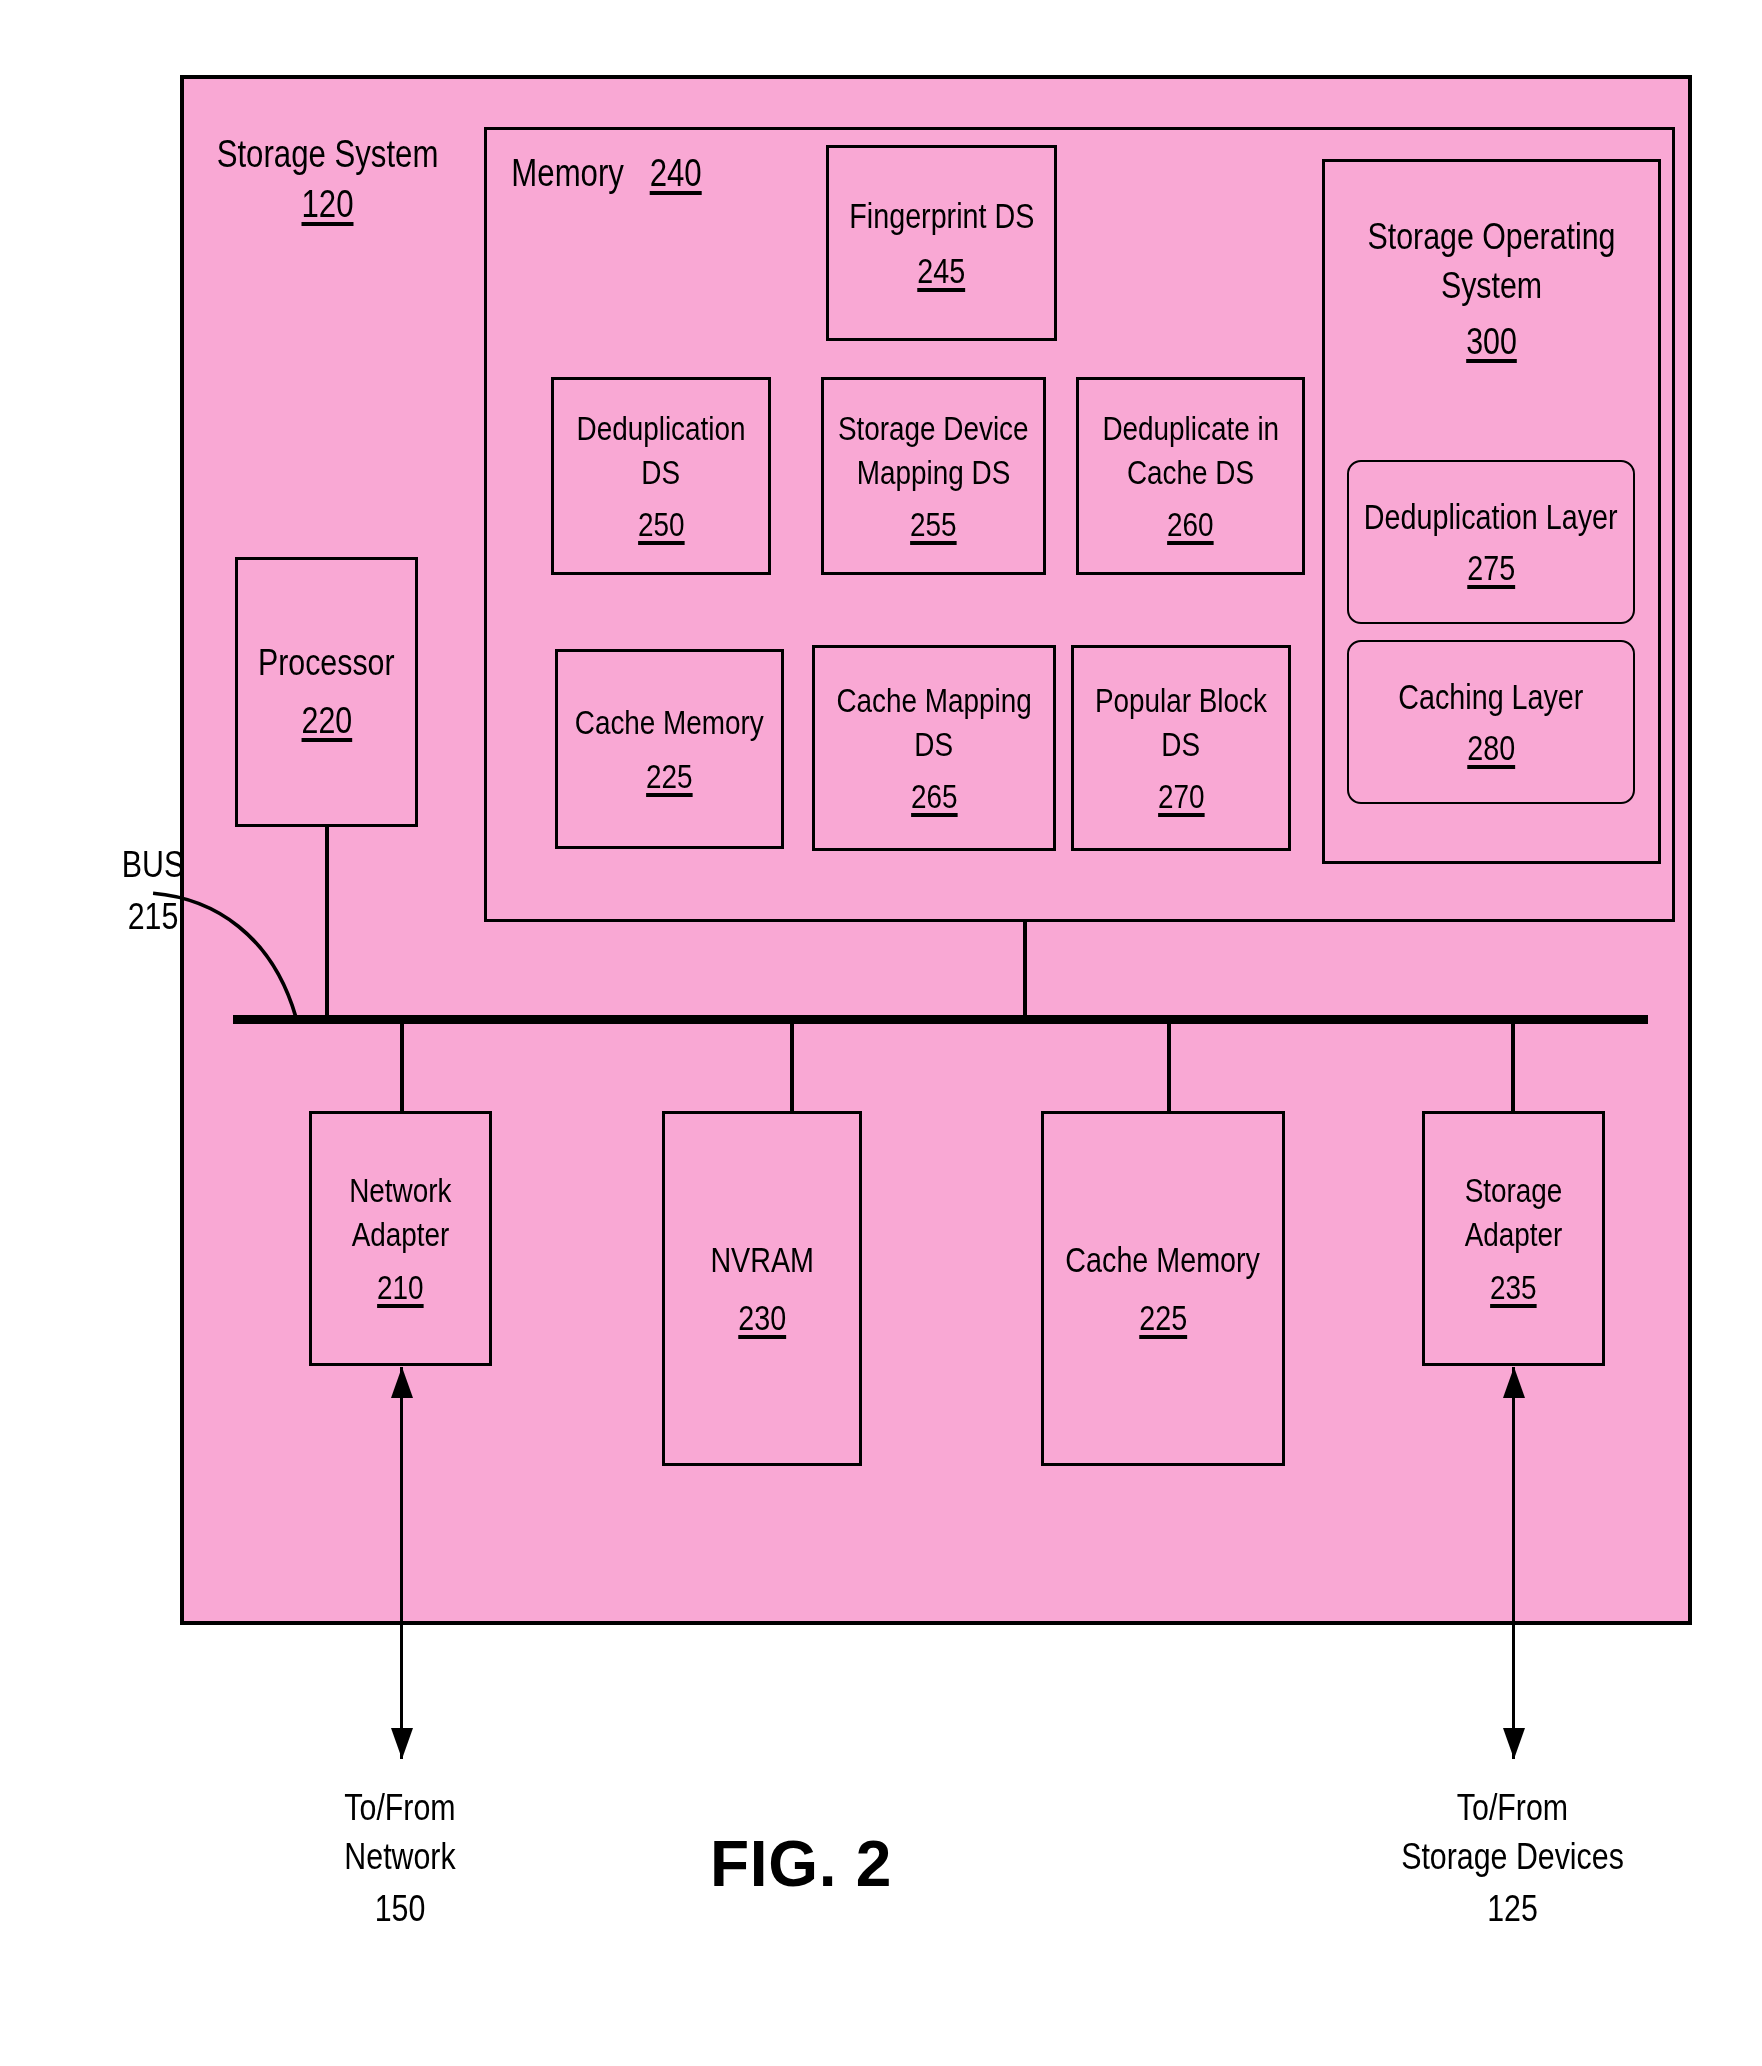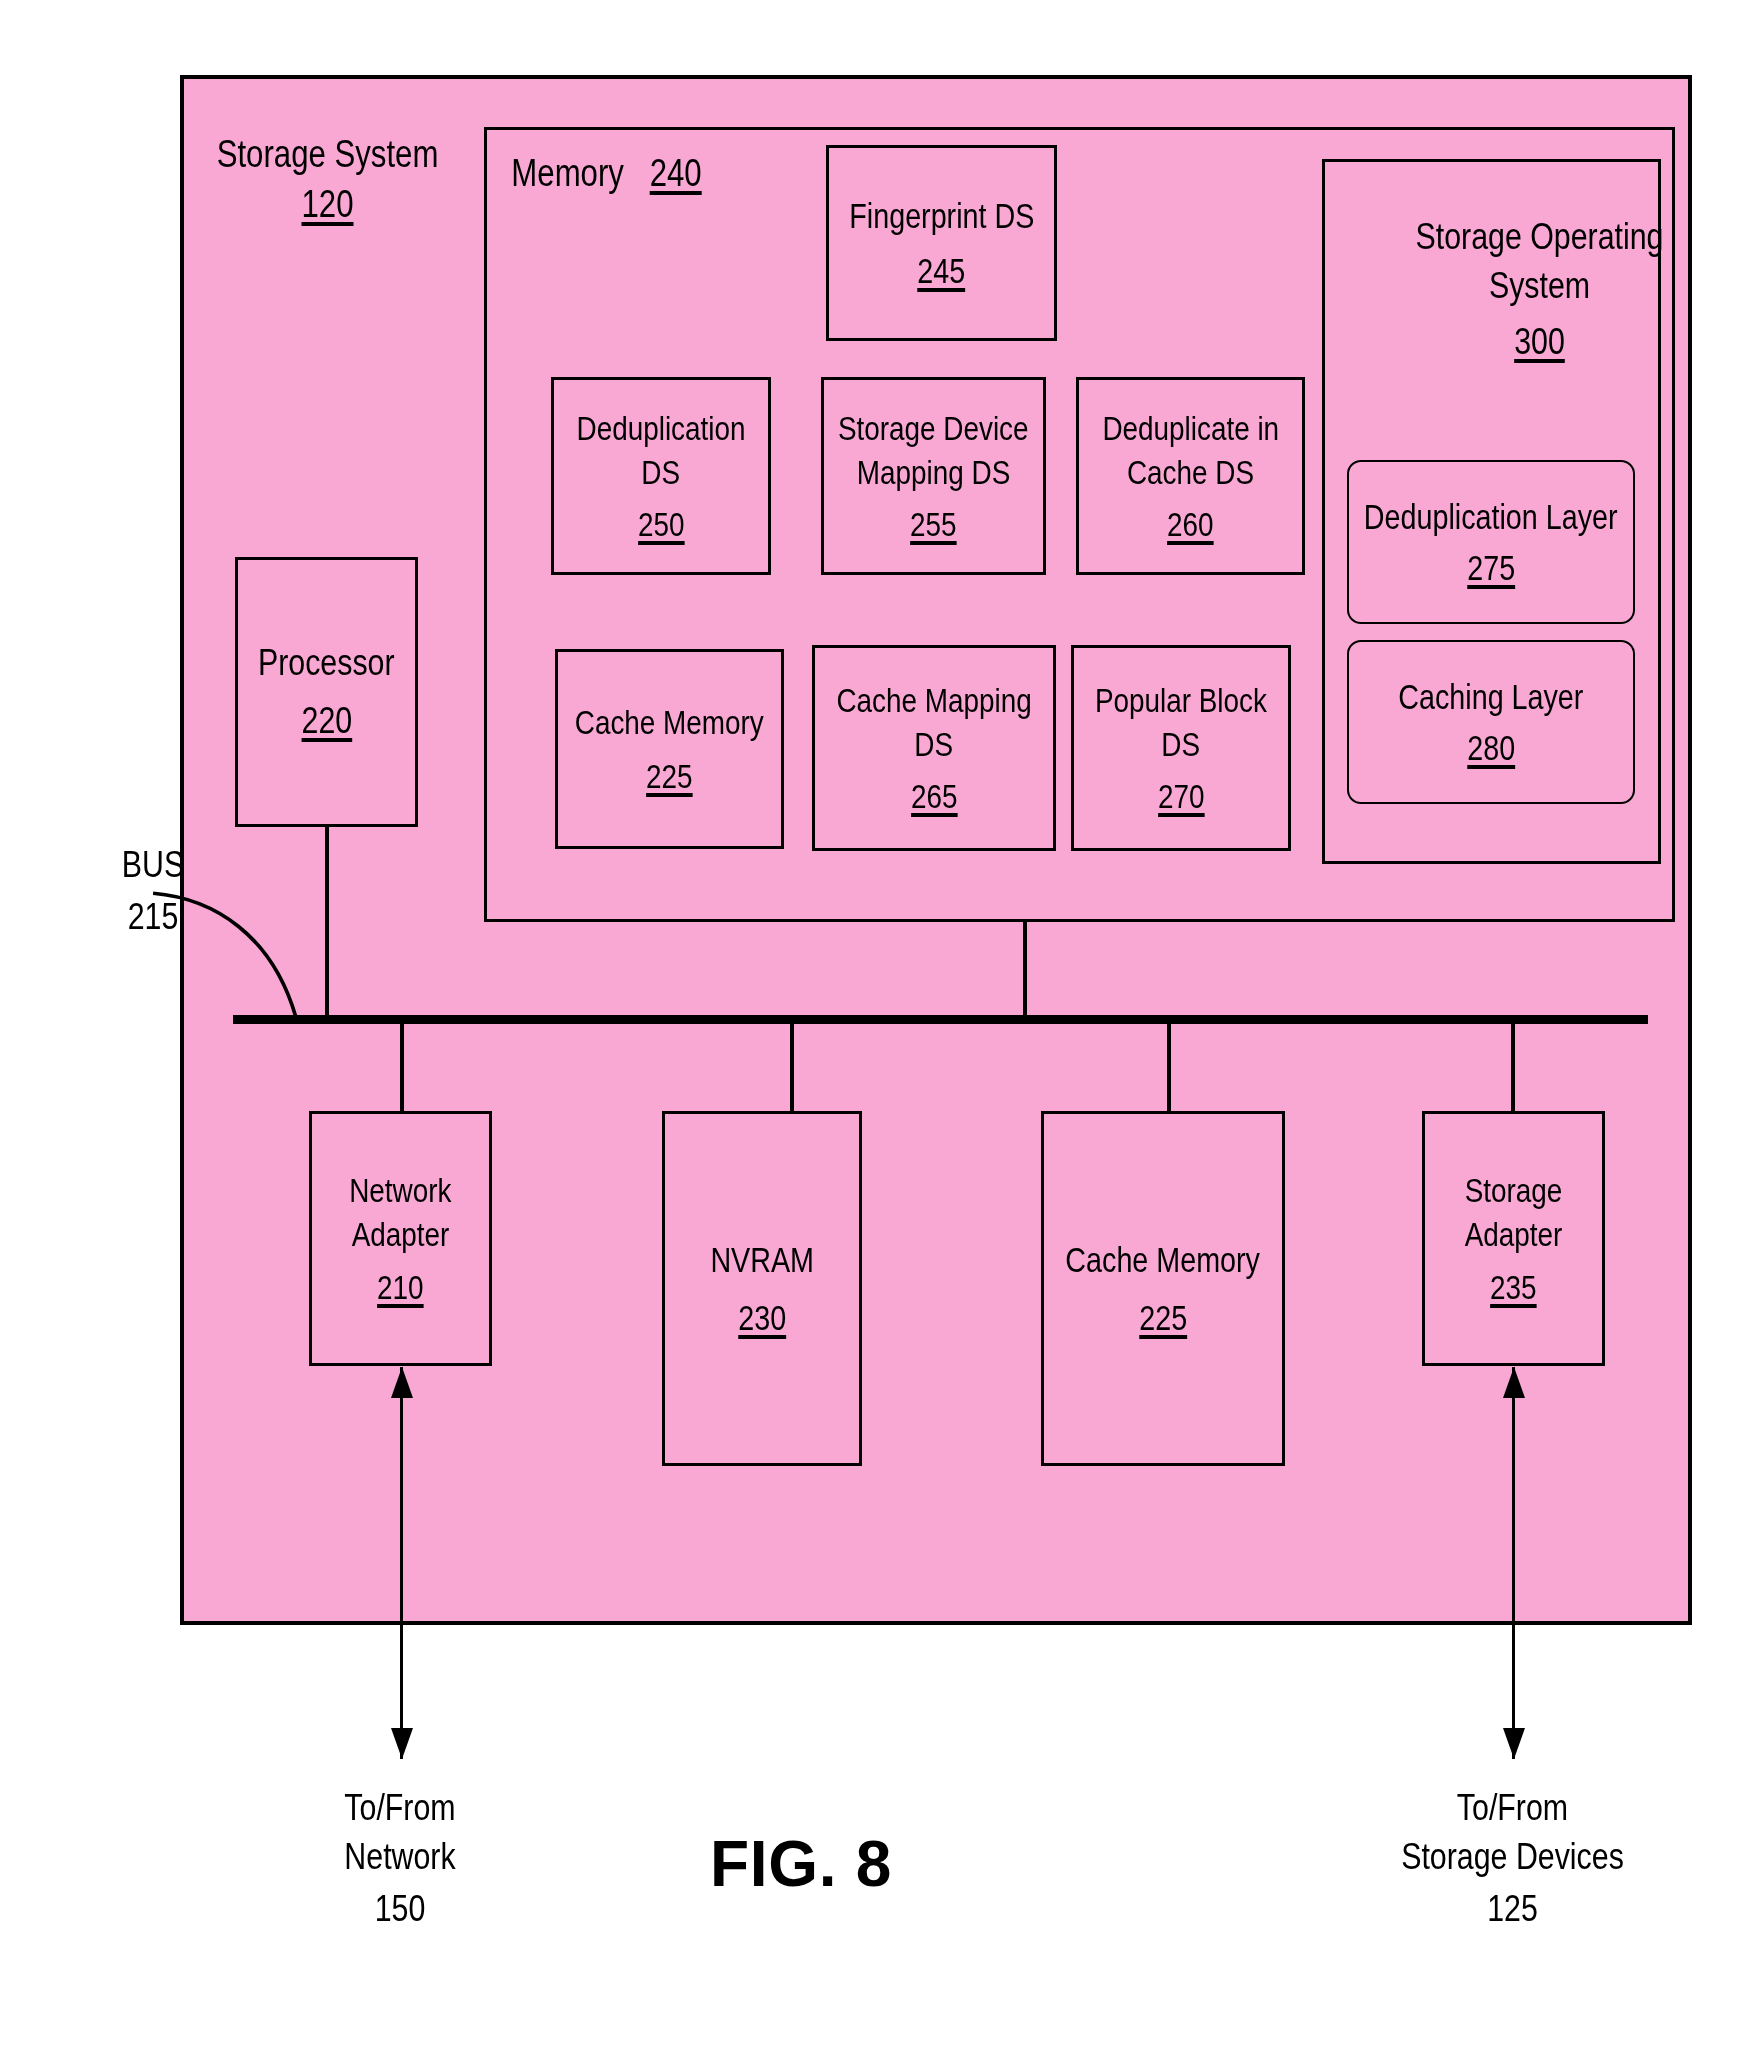--- a/index.html
+++ b/index.html
@@ -183,21 +183,21 @@
   </div>
 
   <div class="box thin" style="left:1071px; top:645px; width:220px; height:206px;">
     <span class="lbl t46">Popular Block</span>
     <span class="lbl t46">DS</span>
     <span class="num u t46" style="margin-top:7.4px;">270</span>
   </div>
 
   <div class="box plain" style="left:1322px; top:159px; width:339px; height:705px; border-width:3.7px;"></div>
 
-  <div class="freetext" style="left:1322px; top:213px; width:339px;padding-left:48px;">
+  <div class="freetext" style="left:1322px; top:213px; width:339px;">
     <span class="lbl t50">Storage Operating</span>
     <span class="lbl t50">System</span>
     <span class="num u t50" style="margin-top:7.4px;">300</span>
   </div>
 
   <div class="box hair" style="left:1347px; top:460px; width:288px; height:164px;">
     <span class="lbl t48">Deduplication Layer</span>
     <span class="num u t48" style="margin-top:6px;">275</span>
   </div>
 
@@ -259,20 +259,20 @@
     <span class="lbl t50">Network</span>
     <span class="num t50" style="margin-top:3px;">150</span>
   </div>
 
   <div class="freetext" style="left:1346px; top:1784px; width:333px;">
     <span class="lbl t50">To/From</span>
     <span class="lbl t50">Storage Devices</span>
     <span class="num t50" style="margin-top:3px;">125</span>
   </div>
 
-  <div class="figcap" style="left:710px; top:1827px;">FIG. 8</div>
+  <div class="figcap" style="left:710px; top:1827px;">FIG. 2</div>
 
   <svg class="overlay" viewBox="0 0 2383 2794" xmlns="http://www.w3.org/2000/svg">
     <path d="M 207 1208 C 290 1215, 368 1265, 400 1375" fill="none" stroke="#000" stroke-width="5"></path>
   </svg>
 
 </div>
 
 
 </body></html>

